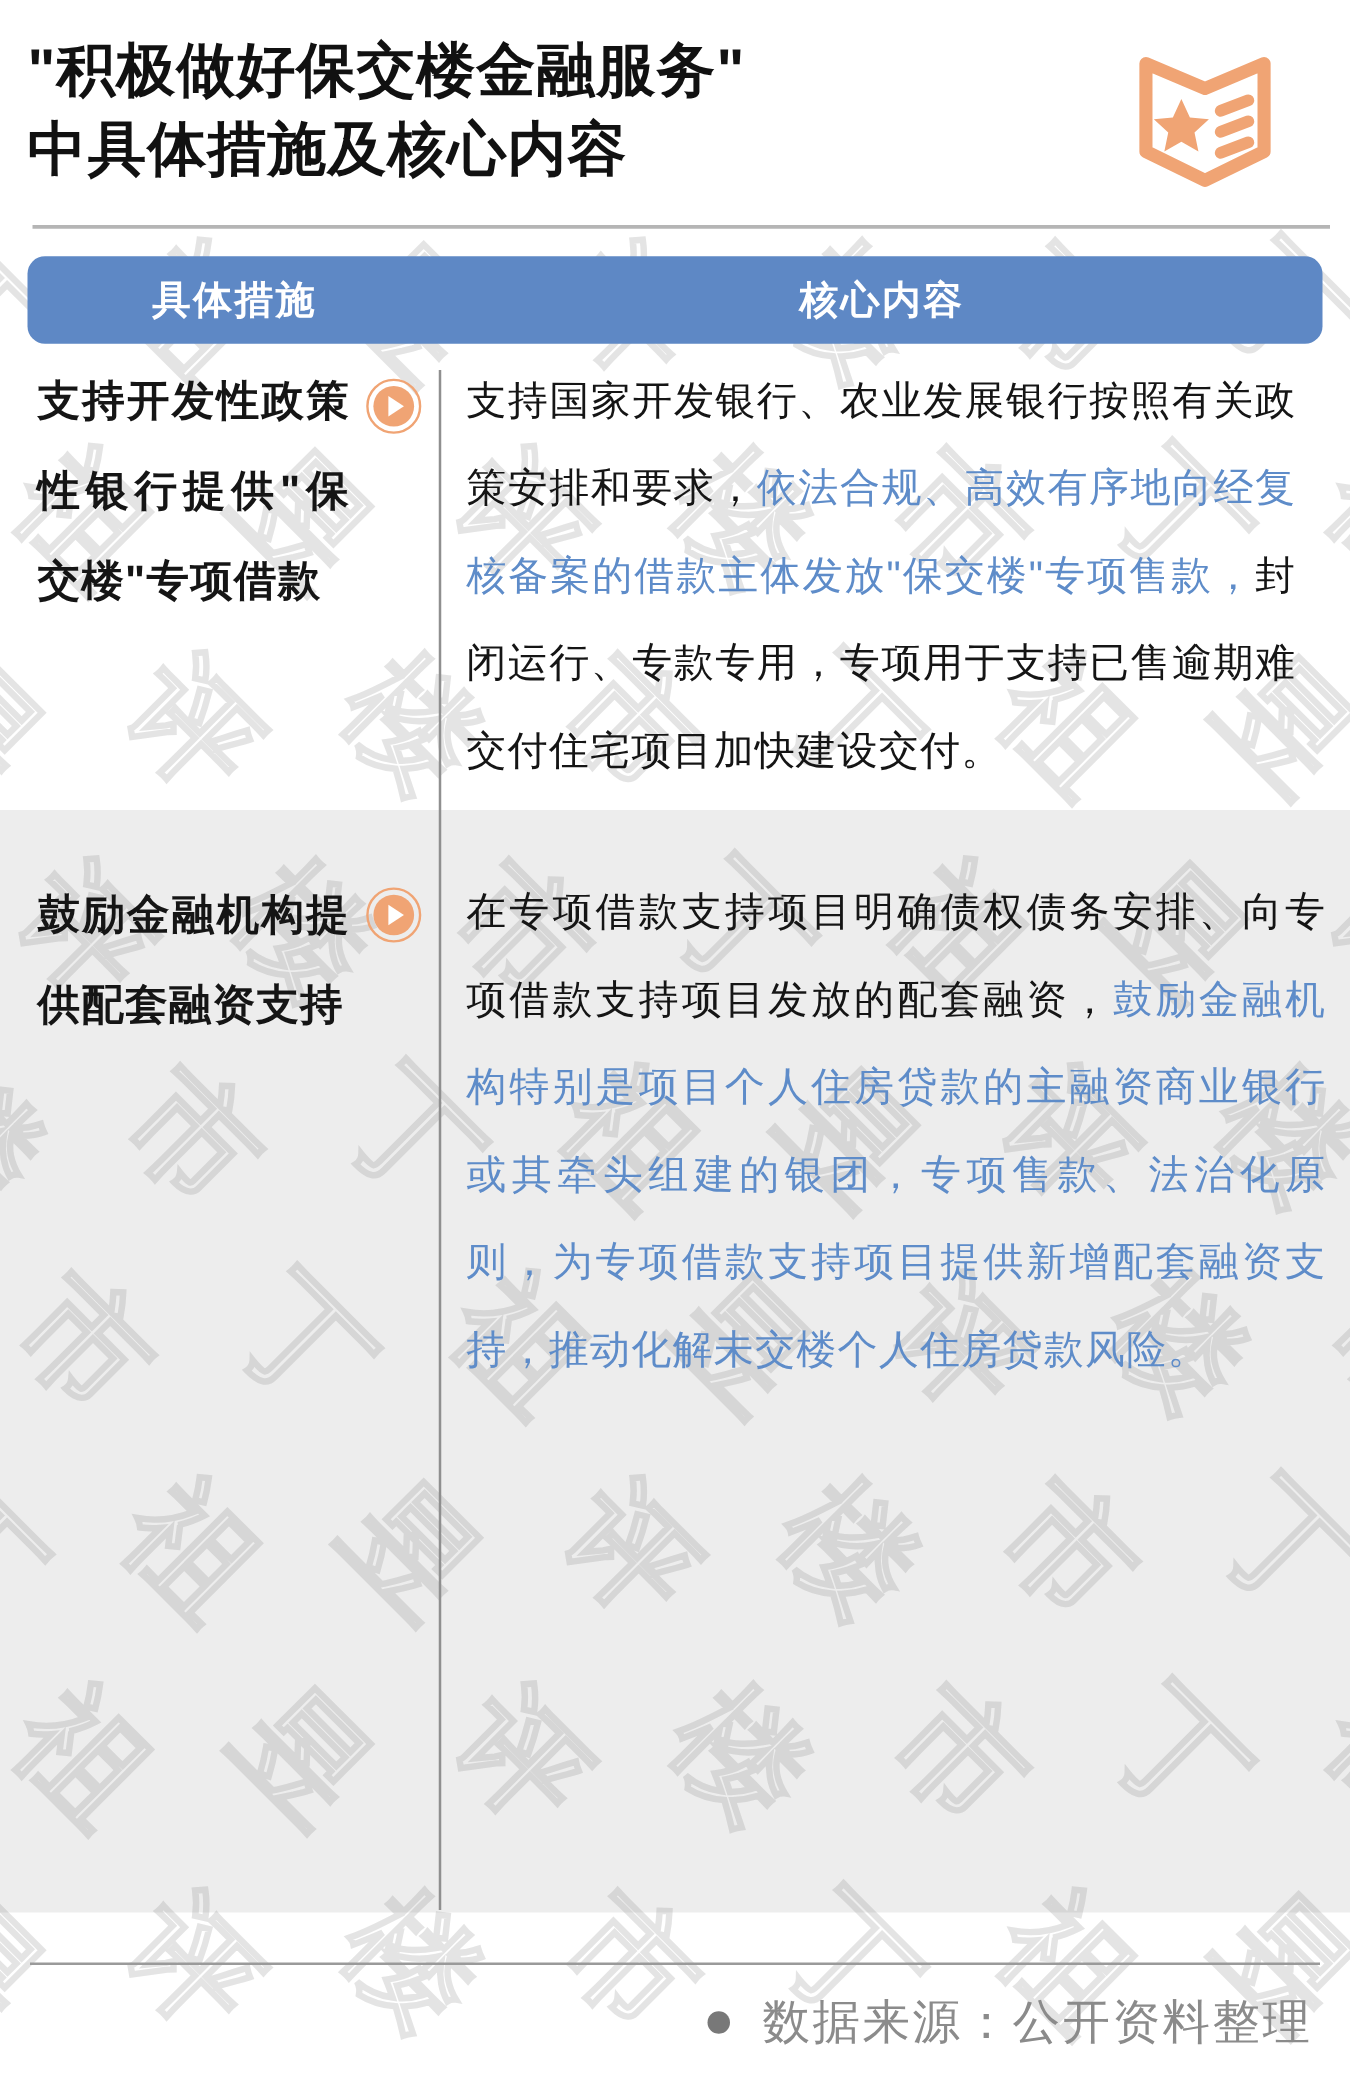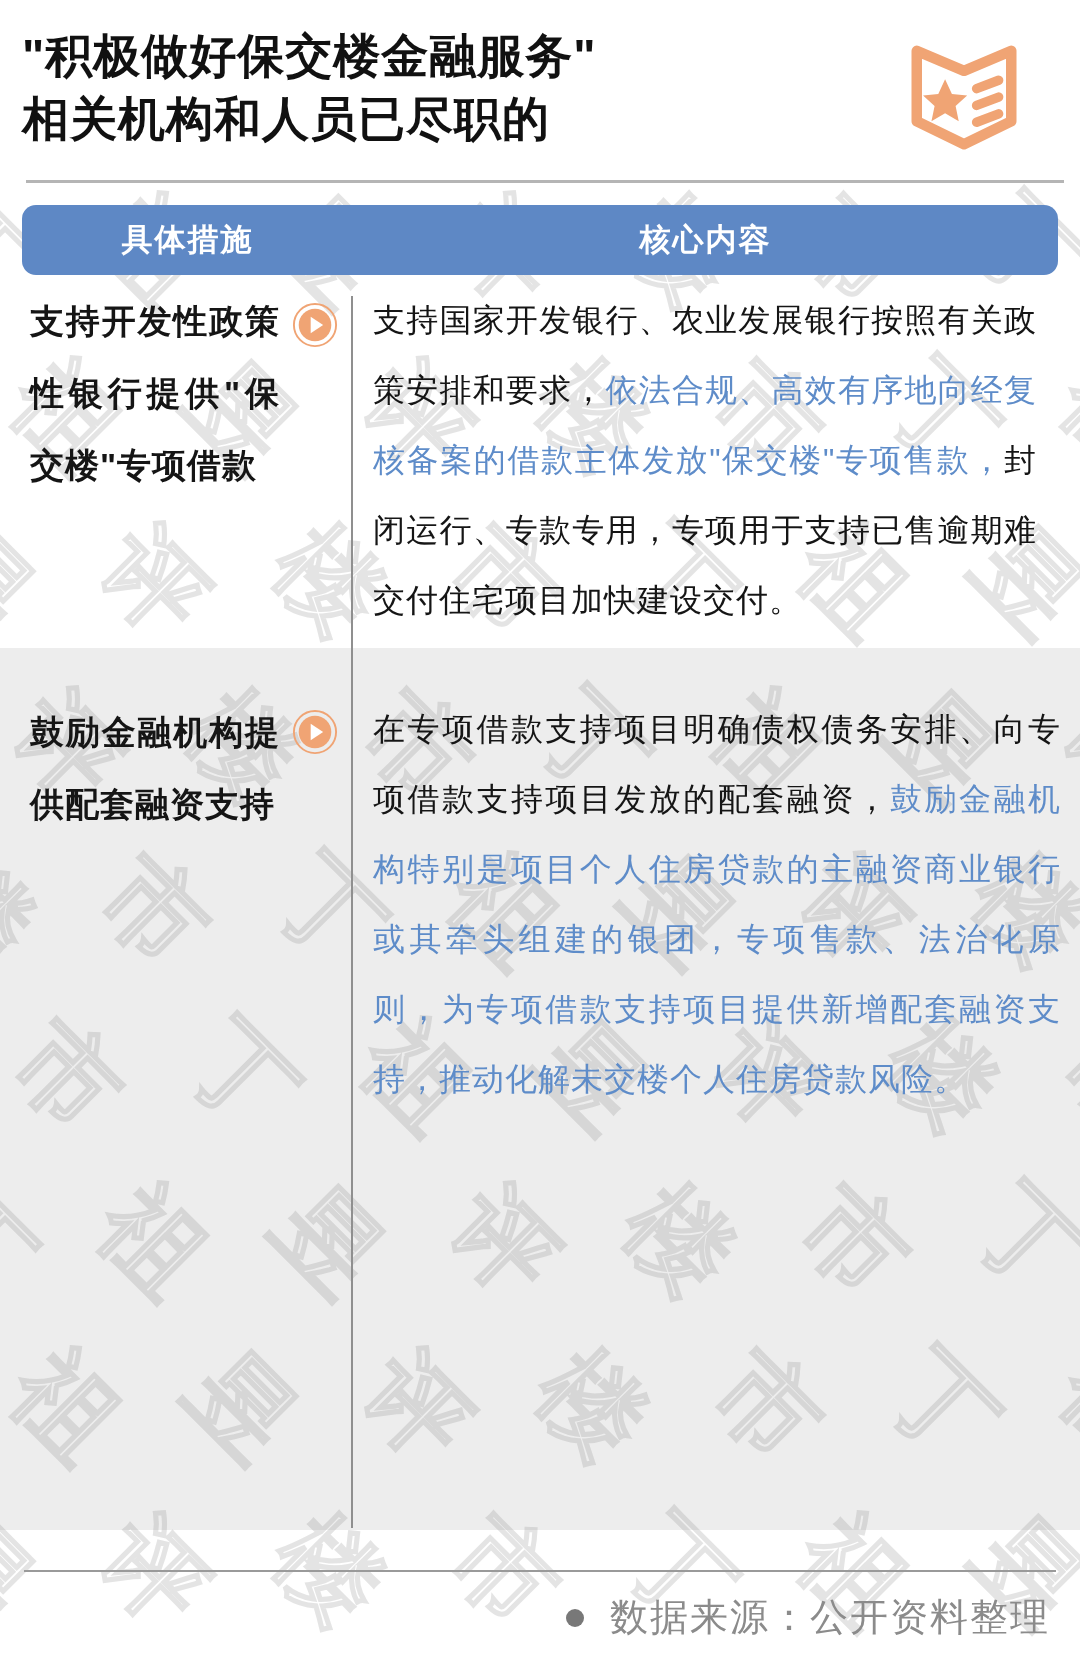--- a/index.html
+++ b/index.html
@@ -128,21 +128,21 @@
       <span class="wm-char" style="left: 105px; top: 1520px;">评</span>
       <span class="wm-char" style="left: 280px; top: 1520px;">楼</span>
       <span class="wm-char" style="left: 455px; top: 1520px;">市</span>
       <span class="wm-char" style="left: 630px; top: 1520px;">丁</span>
       <span class="wm-char" style="left: 805px; top: 1520px;">祖</span>
       <span class="wm-char" style="left: 980px; top: 1520px;">昱</span>
     </div>
 
   <div class="title-block">
     <div class="title-line">"积极做好保交楼金融服务"</div>
-    <div class="title-line">相关机构和人员已尽职的</div>
+    <div class="title-line">中具体措施及核心内容</div>
   </div>
 
   <svg class="book-icon" viewBox="0 0 120 120" fill="none">
     <path d="M15 17 L60 36 L105 17 L105 84 L60 106 L15 84 Z" stroke="#F0A474" stroke-width="10" stroke-linejoin="round" fill="#fff"></path>
     <path d="M42 44 L48.5 58 L63 59.5 L52 69.5 L55 84 L42 76.5 L29 84 L32 69.5 L21 59.5 L35.5 58 Z" fill="#F0A474"></path>
     <g stroke="#F0A474" stroke-width="9" stroke-linecap="round">
       <line x1="72" y1="53" x2="93" y2="45"></line>
       <line x1="72" y1="69" x2="93" y2="61"></line>
       <line x1="72" y1="85" x2="93" y2="77"></line>
     </g>

